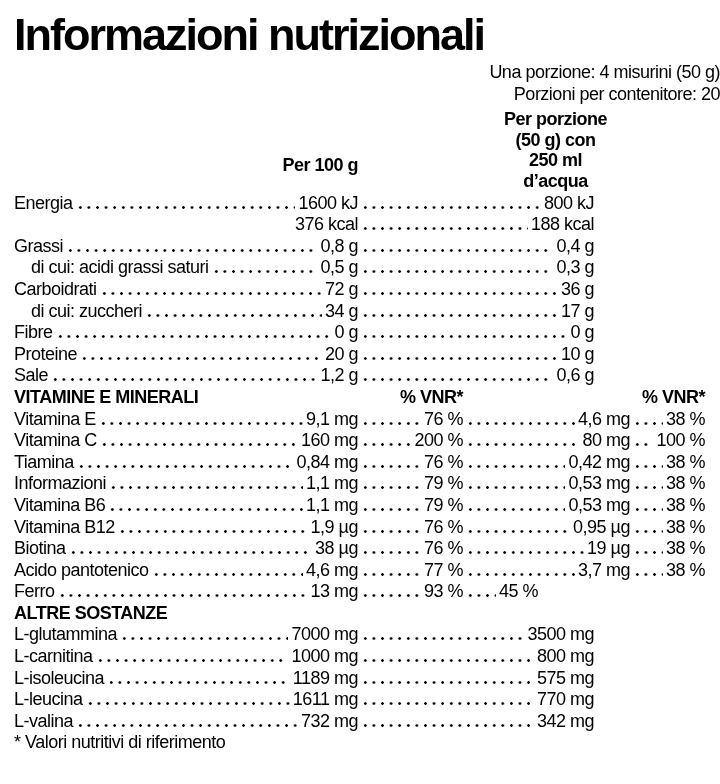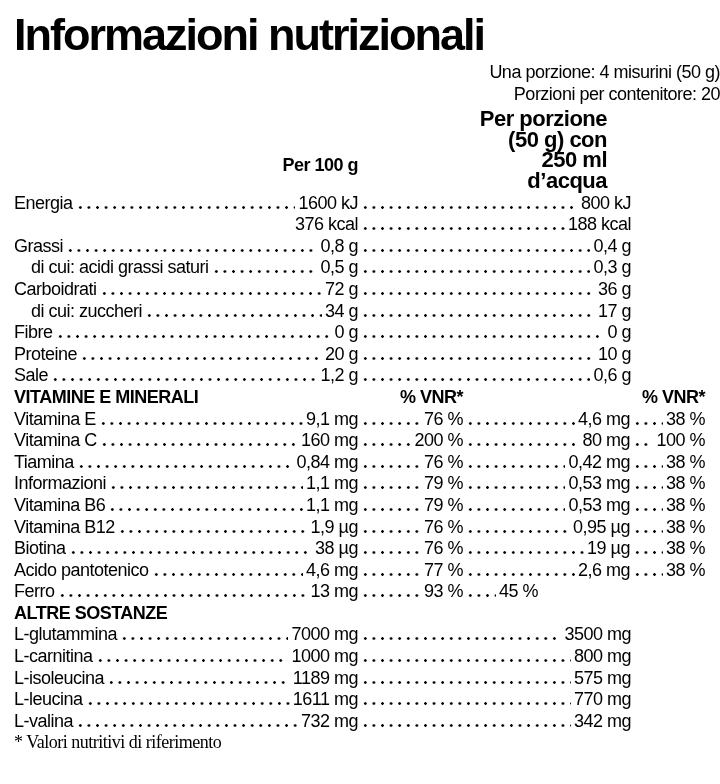--- a/index.html
+++ b/index.html
@@ -32,23 +32,23 @@
     text-align:right;
   }
   .col-headers{
     position:relative;
     height:84px;
     margin-top:2px;
   }
   .col-porzione{
     position:absolute;
     right:113px;bottom:0;
-    text-align:right;
+    text-align:center;
     font-weight:bold;
-    font-size:22px;
+    font-size:18px;
     letter-spacing:-0.5px;
     line-height:20.5px;
     white-space:nowrap;
   }
   .col-per100{
     position:absolute;
     left:0;bottom:16px;
     width:344px;
     text-align:right;
     font-weight:bold;
@@ -61,21 +61,21 @@
     display:flex;
     height:21.6px;
     align-items:flex-end;
     font-size:18px;
     letter-spacing:-0.5px;
     line-height:20px;
     white-space:nowrap;
   }
   .seg{display:flex;align-items:flex-end;}
   .seg-a{width:344px;}
-  .seg-b{width:273px;}
+  .seg-b{width:236px;}
   .seg-c{width:105px;}
   .seg-d{width:167px;}
   .seg-e{width:75px;}
   .lbl{white-space:nowrap;}
   .lbl.indent{padding-left:17px;}
   .val{white-space:nowrap;text-align:right;}
   .dots{
     flex:1;
     height:3px;
     align-self:flex-end;
@@ -87,21 +87,20 @@
   }
   .spacer{flex:1;}
   .sect-label{font-weight:bold;}
   .vnr-head{font-weight:bold;text-align:right;margin-left:auto;white-space:nowrap;}
   .footnote{
     font-size:18px;
     letter-spacing:-0.5px;
     line-height:21.5px;
     margin-top:1px;
     white-space:nowrap;
-    font-family:Liberation Serif, serif;
   }
 </style>
 </head>
 <body>
 
 <div class="page">
 
   <div class="title">Informazioni nutrizionali</div>
 
   <div class="serving-line">Una porzione: 4 misurini (50 g)</div>
@@ -366,21 +365,21 @@
         <span class="lbl">Acido pantotenico</span>
         <span class="dots"></span>
         <span class="val">4,6 mg</span>
       </div>
     <div class="seg seg-c">
         <span class="dots"></span>
         <span class="val">77 %</span>
       </div>
     <div class="seg seg-d">
         <span class="dots"></span>
-        <span class="val">2,6 mg</span>
+        <span class="val">3,7 mg</span>
       </div>
     <div class="seg seg-e">
         <span class="dots"></span>
         <span class="val">38 %</span>
       </div>
   </div>
   <div class="row">
     <div class="seg seg-a">
         <span class="lbl">Ferro</span>
         <span class="dots"></span>

